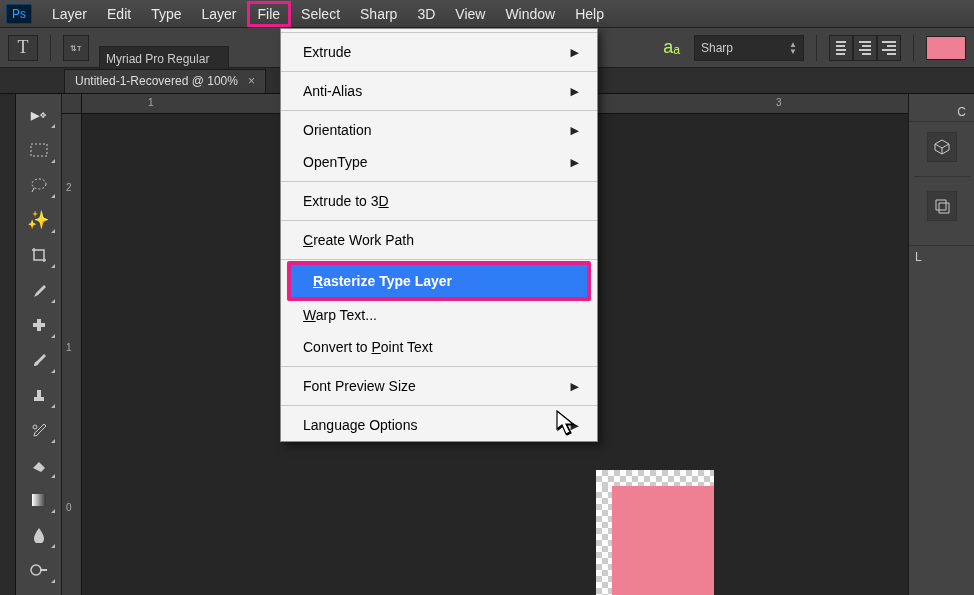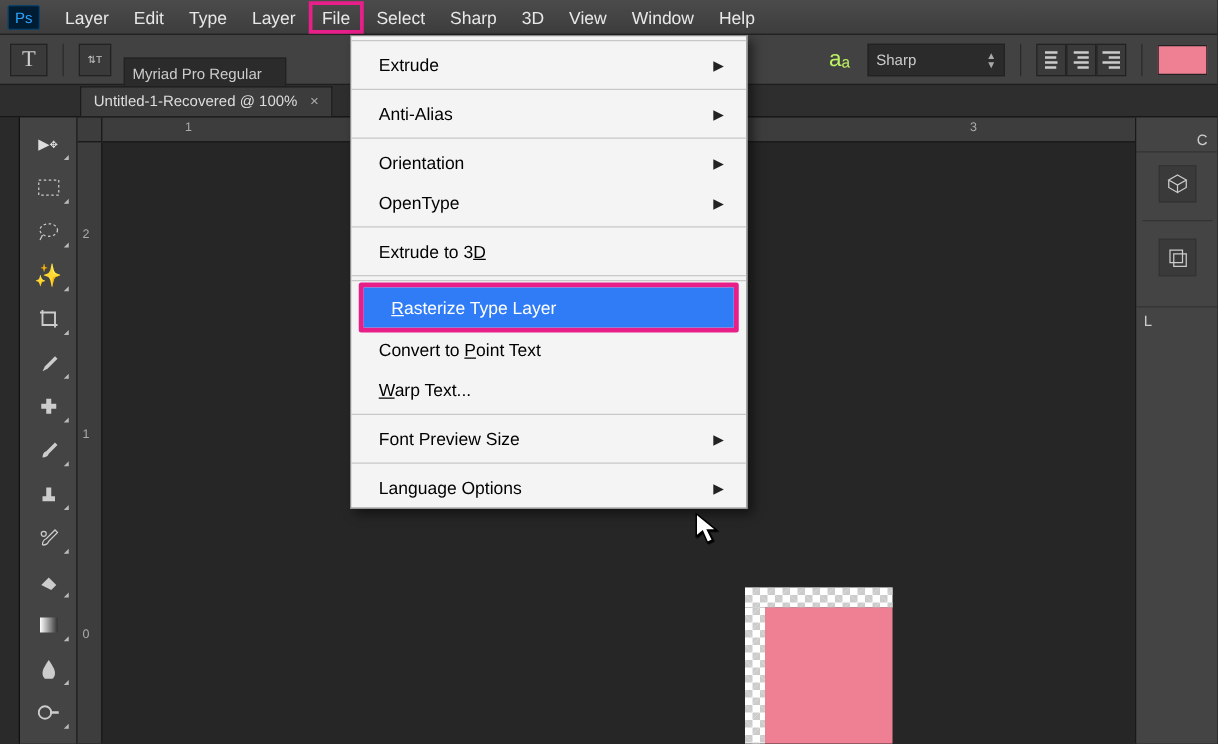--- a/index.html
+++ b/index.html
@@ -71,21 +71,21 @@
     background-size:12px 12px;
     background-position:0 0,0 6px,6px -6px,-6px 0;
     background-color:#fff;}
 
   
   .dropdown { position:absolute; top:28px; left:280px; width:318px; background:#f4f4f4; border:1px solid #8a8a8a; box-shadow:4px 4px 8px rgba(0,0,0,.5); color:#000; font-size:14px; z-index:50; }
   .dd-item { height:32px; display:flex; align-items:center; justify-content:space-between; padding:0 18px 0 22px; cursor:default;}
   .dd-item .arrow { font-size:11px; color:#222;}
   .dd-sep { height:1px; background:#c8c8c8; margin:3px 0;}
   .dd-item.selected { background:#2f7cf6; color:#fff;}
-  .dd-highlight { border:4px solid #e81e89; margin:-2px 6px; border-radius:2px;}
+  .dd-highlight { border:4px solid #e81e89; margin:-2px 6px; border-radius:2px;font-weight:bold;}
   .dd-item u { text-decoration:underline; }
 
   .cursor { position:absolute; top:410px; left:556px; width:24px; height:24px; z-index:60; pointer-events:none;}
   .cursor svg { filter: drop-shadow(1px 1px 0 #000);}
 
   .divider-v { width:1px; height:26px; background:#2a2a2a; margin:0 2px;}
   .flex-sp { flex:1; }
 </style>
 </head>
 <body>
@@ -301,31 +301,34 @@
     </div>
   <div class="dd-item">
       <span>OpenType</span>
       <span class="arrow">▶</span>
     </div>
   <div class="dd-sep"></div>
   <div class="dd-item">
       <span>Extrude to 3<u>D</u></span>
     </div>
   <div class="dd-sep"></div>
+  <div class="dd-item">
+      <span><u>C</u>reate Work Path</span>
+    </div>
   <div class="dd-sep"></div>
   <div class="dd-highlight">
     <div class="dd-item selected">
         <span><u>R</u>asterize Type Layer</span>
       </div>
   </div>
   <div class="dd-item">
+      <span><u>W</u>arp Text...</span>
+    </div>
+  <div class="dd-item">
       <span>Convert to <u>P</u>oint Text</span>
-    </div>
-  <div class="dd-item">
-      <span><u>W</u>arp Text...</span>
     </div>
   <div class="dd-sep"></div>
   <div class="dd-item">
       <span>Font Preview Size</span>
       <span class="arrow">▶</span>
     </div>
   <div class="dd-sep"></div>
   <div class="dd-item">
       <span>Language Options</span>
       <span class="arrow">▶</span>

